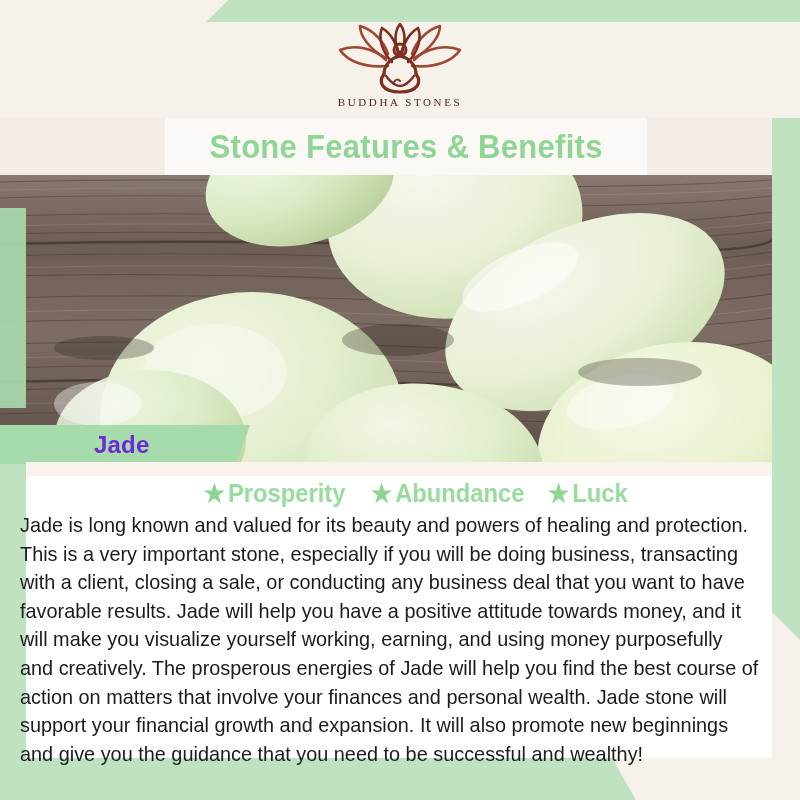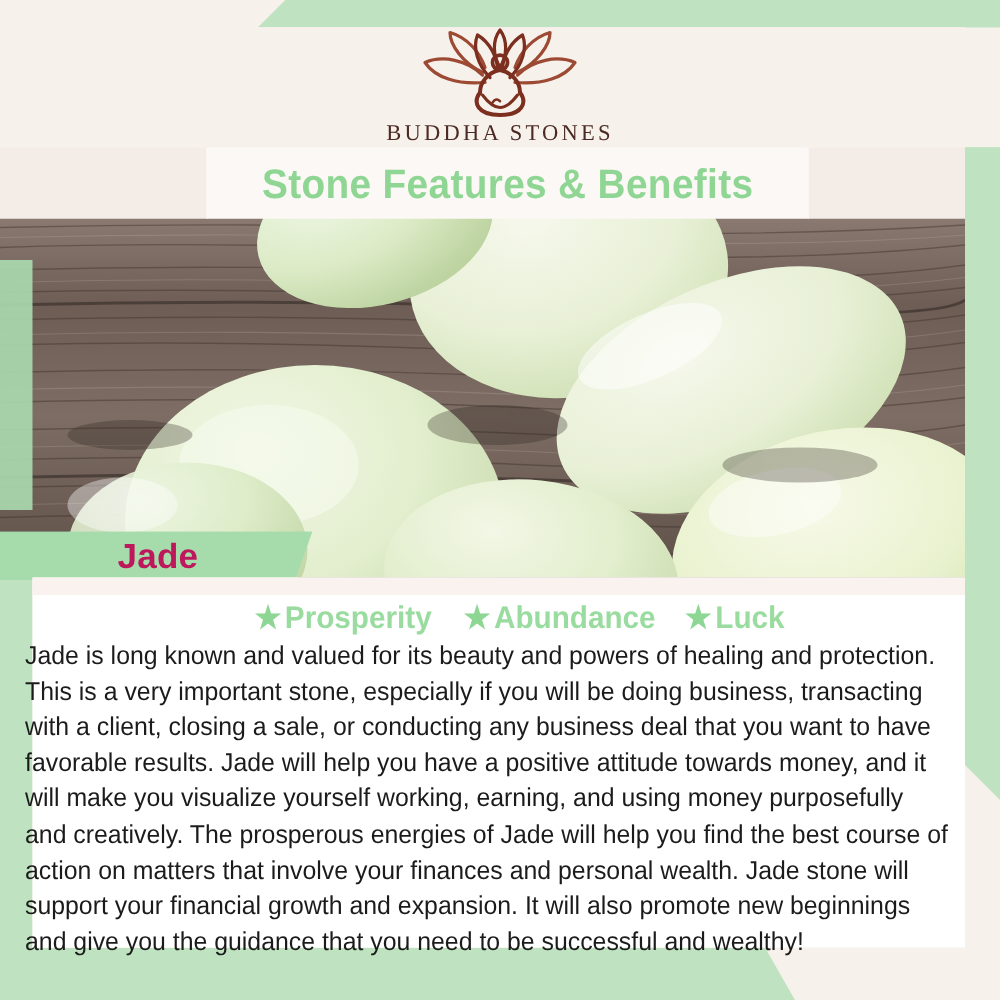--- a/index.html
+++ b/index.html
@@ -73,21 +73,21 @@
     left: 0;
     width: 800px;
     text-align: center;
   }
   .logo-mark {
     display: block;
     margin: 0 auto;
   }
   .logo-word {
     font-family: "Liberation Serif", serif;
-    font-size: 18px;
+    font-size: 11px;
     letter-spacing: 2.6px;
     color: #4a2a22;
     margin-top: 2px;
     font-weight: 400;
   }
 
   
   .title-panel {
     position: absolute;
     top: 118px;
@@ -160,22 +160,22 @@
     top: 425px;
     width: 250px;
     height: 39px;
     background: #a6dcab;
     z-index: 6;
     clip-path: polygon(0 0, 250px 0, 236px 39px, 0 39px);
     display: flex;
     align-items: center;
   }
   .jade-text {
-    color: #be185d;
-    font-size: 28px;
+    color: #6d28d9;
+    font-size: 24px;
     font-weight: bold;
     margin-left: 94px;
     letter-spacing: 0.2px;
   }
 
   
   .body-card {
     position: absolute;
     left: 26px;
     top: 462px;

